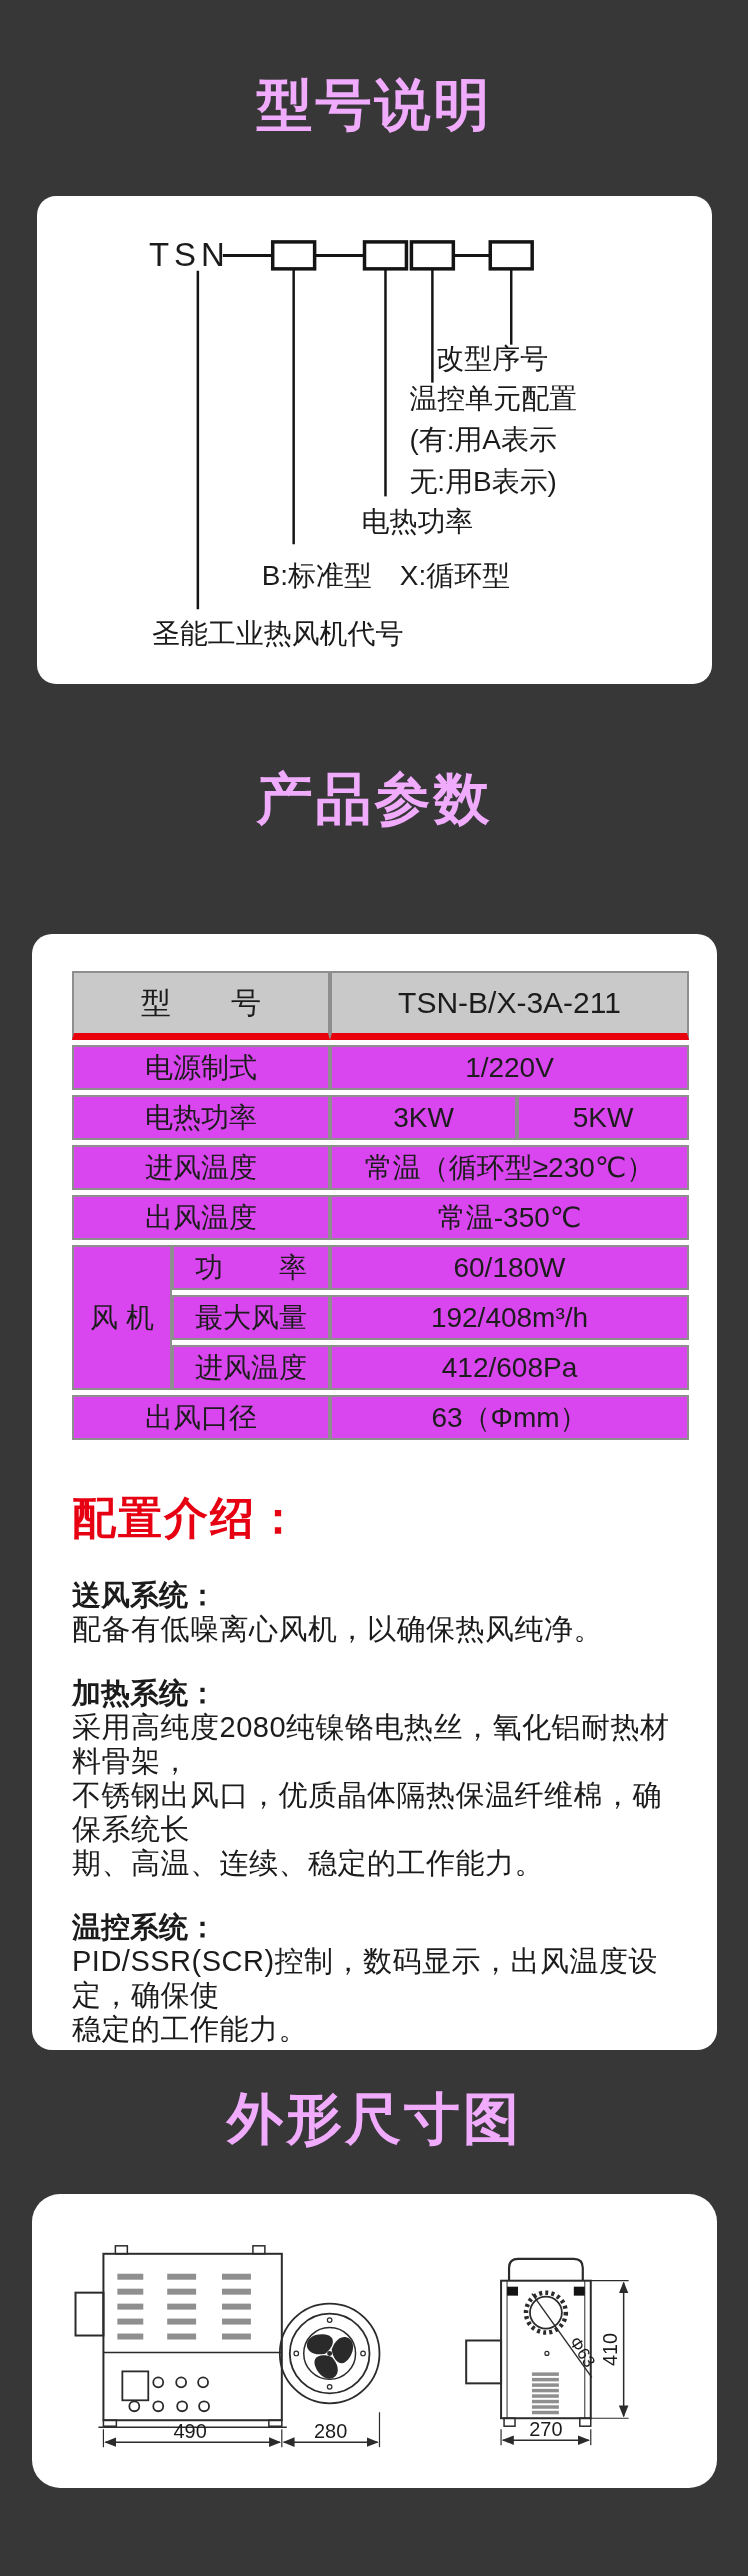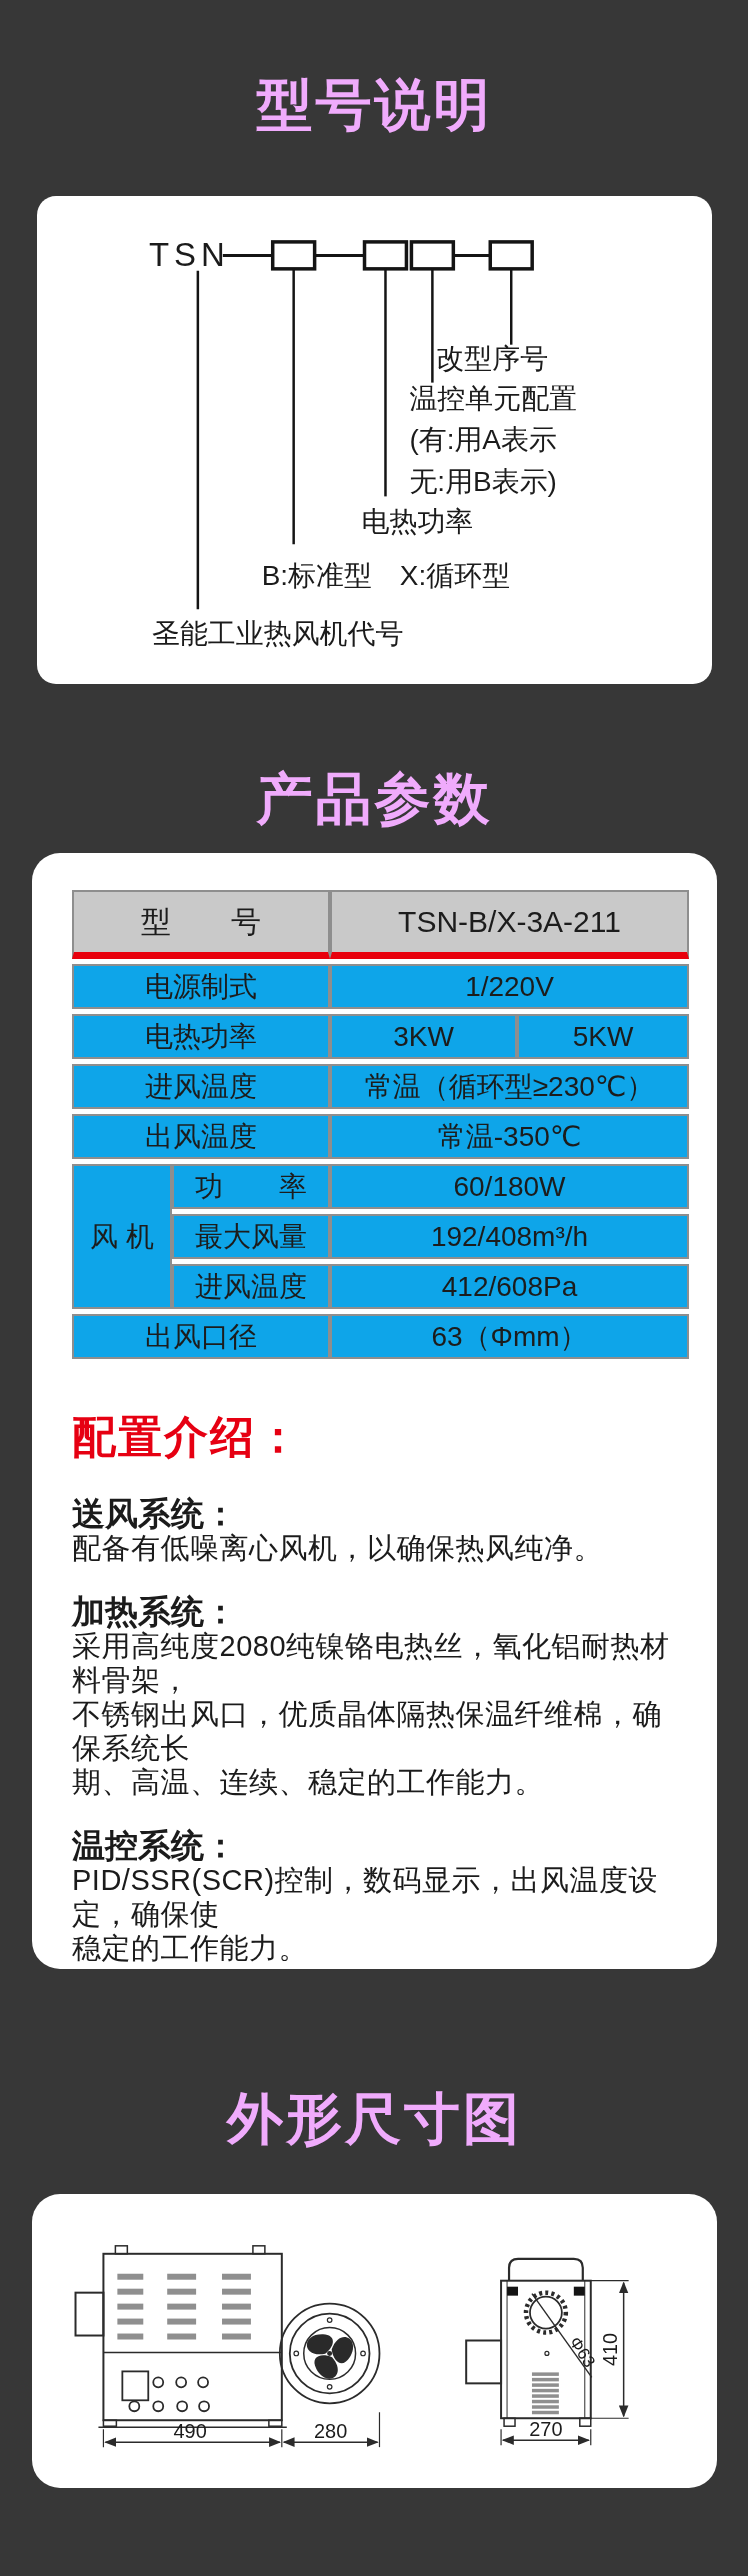--- a/index.html
+++ b/index.html
@@ -14,50 +14,50 @@
     color:#f0abfc;font-size:56px;font-weight:800;letter-spacing:3px;
     line-height:62px;margin:0;
   }
   #title-model{top:74px;}
   #title-params{top:768px;}
   #title-dims{top:2088px;}
   .card{
     position:absolute;background:#ffffff;border-radius:28px;overflow:hidden;
   }
   #card-model{left:37px;top:196px;width:675px;height:488px;border-radius:19px;}
-  #card-params{left:32px;top:853px;width:685px;height:1116px;}
+  #card-params{left:32px;top:934px;width:685px;height:1116px;border-radius:20px;}
   #card-dims{left:32px;top:2194px;width:685px;height:294px;}
 
   svg text{fill:#1b1b1b;}
   .diag-label{font-size:28px;}
   .tsn-text{font-size:33px;letter-spacing:5px;font-weight:500;}
 
   
   #spec-table{
     border-collapse:separate;border-spacing:0 5px;
     margin:32px 0 0 40px;width:616px;table-layout:fixed;
   }
   #spec-table td{
-    border:2px solid #8e8e8e;background:#0ea5e9;
+    border:2px solid #8e8e8e;background:#d946ef;
     text-align:center;vertical-align:middle;
     font-size:28px;color:#1c1c1c;height:41px;padding:0 4px;
     overflow:hidden;white-space:nowrap;
   }
   #spec-table tr.head-row td{
     background:#c9c9c9;height:60px;font-size:30px;
     border-bottom:7px solid #e8000d;
   }
   
   #config-heading{
     margin:44px 0 12px 40px;font-size:44px;font-weight:bold;color:#e60012;
     letter-spacing:2px;
   }
   .cfg-section{margin:30px 40px 0 40px;}
   .cfg-section h4{
-    margin:0;font-size:33px;font-weight:bold;color:#1b1b1b;line-height:34px;
+    margin:0;font-size:29px;font-weight:bold;color:#1b1b1b;line-height:34px;
   }
   .cfg-section .cfg-line{
     font-size:29px;color:#1b1b1b;line-height:34px;letter-spacing:0.5px;
   }
 </style>
 </head>
 <body>
 
 <h2 class="section-title" id="title-model">型号说明</h2>
 <h2 class="section-title" id="title-params">产品参数</h2>

